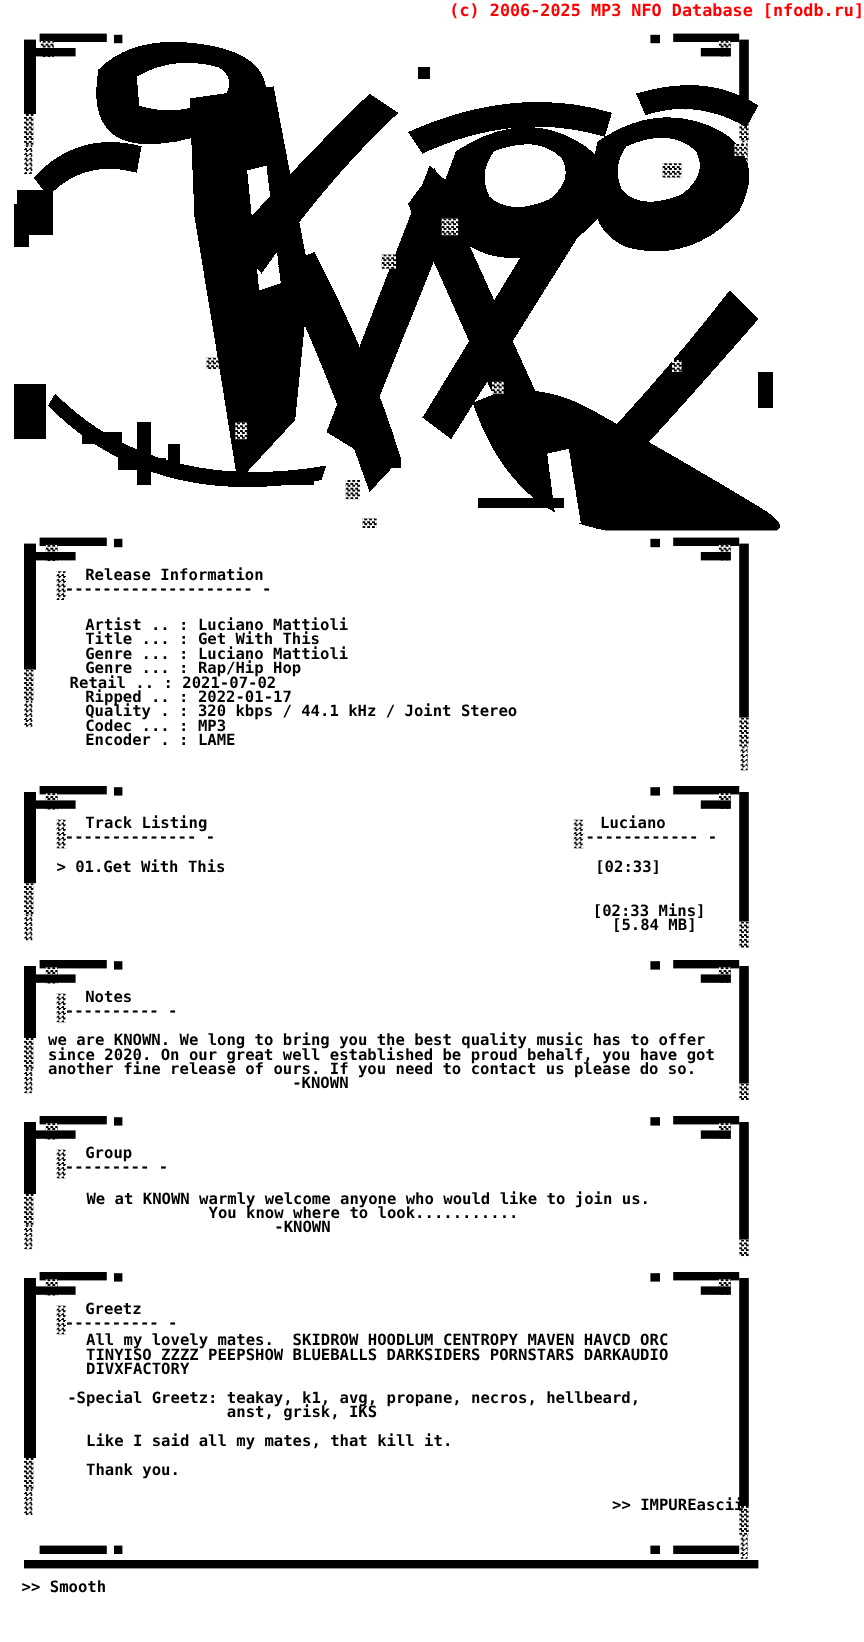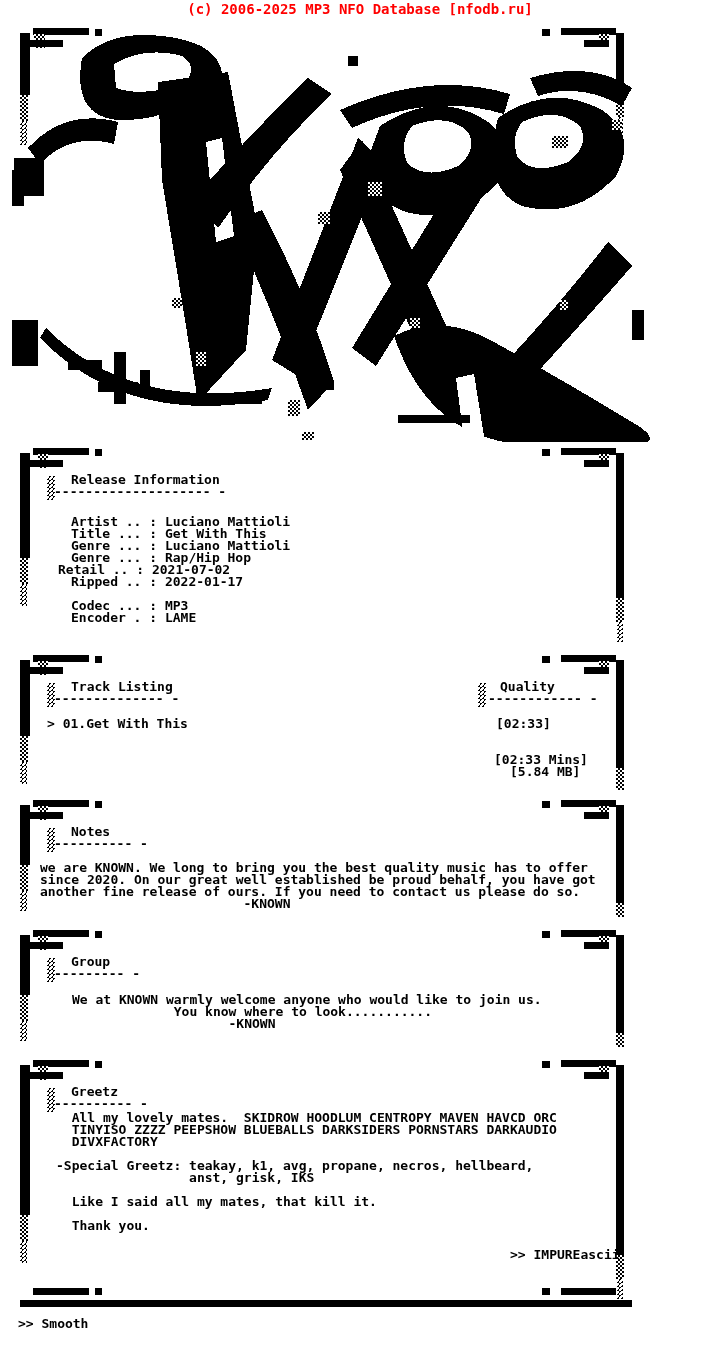--- a/index.html
+++ b/index.html
@@ -2,21 +2,21 @@
 <html><head>
 <meta charset="utf-8">
 <style>
   html,body{margin:0;padding:0;background:#fff;width:720px;height:1368px;overflow:hidden;position:relative}
   .t{position:absolute;font:bold 13px/12px "DejaVu Sans Mono",monospace;color:#000;white-space:pre;margin:0}
   .d{position:absolute;background:#000}
   .dz{position:absolute;background:repeating-conic-gradient(#000 0 25%,#fff 0 50%) 0 0/4px 4px}
   .dzs{position:absolute;background:repeating-conic-gradient(#000 0 16%,rgba(0,0,0,0) 0 50%) 0 0/4px 4px}
   .box{position:absolute;left:20px;width:612px}
   .orn{position:absolute;inset:0;pointer-events:none}
-  .copy{position:absolute;left:0;top:2px;width:720px;text-align:center;font:bold 14px/14px "DejaVu Sans Mono",monospace;color:#ff0000;white-space:pre}
+  .copy{position:absolute;left:0;top:2px;width:720px;text-align:right;font:bold 14px/14px "DejaVu Sans Mono",monospace;color:#ff0000;white-space:pre}
   .sig{position:absolute;font:bold 11px/11px "DejaVu Sans Mono",monospace;color:#000}
   svg{position:absolute;shape-rendering:crispEdges;pointer-events:none}
 </style>
 </head>
 <body>
 
 <div class="copy">(c) 2006-2025 MP3 NFO Database [nfodb.ru]</div>
 
 <div class="box" style="top:28px;height:417px">
   <div class="orn">
@@ -106,20 +106,21 @@
   </div>
   <div class="dzs t" style="left:27px;top:28px;width:8px;height:24px"></div>
   <div class="t" style="left:51px;top:26px">Release Information</div>
   <div class="t" style="left:34px;top:38px">-------------------- -</div>
   <pre class="t" style="left:51px;top:68px"><span>Artist .. :</span> <span>Luciano Mattioli</span></pre>
   <pre class="t" style="left:51px;top:80px"><span>Title ... :</span> <span>Get With This</span></pre>
   <pre class="t" style="left:51px;top:92px"><span>Genre ... :</span> <span>Luciano Mattioli</span></pre>
   <pre class="t" style="left:51px;top:104px"><span>Genre ... :</span> <span>Rap/Hip Hop</span></pre>
   <pre class="t" style="left:38px;top:116px"><span>Retail .. :</span> <span>2021-07-02</span></pre>
   <pre class="t" style="left:51px;top:128px"><span>Ripped .. :</span> <span>2022-01-17</span></pre>
+  <pre class="t" style="left:51px;top:140px"><span>Quality . :</span> <span>320 kbps / 44.1 kHz / Joint Stereo</span></pre>
   <pre class="t" style="left:51px;top:152px"><span>Codec ... :</span> <span>MP3</span></pre>
   <pre class="t" style="left:51px;top:164px"><span>Encoder . :</span> <span>LAME</span></pre>
 </div>
 
 <div class="box" style="top:655px;height:135px">
   <div class="orn">
     <div class="d" style="left:13px;top:0;width:56px;height:7px"></div>
     <div class="d" style="left:75px;top:1px;width:7px;height:7px"></div>
     <div class="dz" style="left:18px;top:6px;width:10px;height:14px"></div>
     <div class="d" style="left:10px;top:12px;width:33px;height:7px"></div>
@@ -130,21 +131,21 @@
     <div class="d" style="left:541px;top:0;width:55px;height:7px"></div>
     <div class="dz" style="left:579px;top:6px;width:10px;height:13px"></div>
     <div class="d" style="left:564px;top:12px;width:25px;height:7px"></div>
     <div class="d" style="left:596px;top:5px;width:8px;height:108px"></div>
     <div class="dz" style="left:596px;top:113px;width:8px;height:22px"></div>
   </div>
   <div class="dzs" style="left:27px;top:28px;width:8px;height:24px"></div>
   <div class="t" style="left:51px;top:26px">Track Listing</div>
   <div class="t" style="left:34px;top:38px">-------------- -</div>
   <div class="dzs" style="left:458px;top:28px;width:8px;height:24px"></div>
-  <div class="t" style="left:480px;top:26px">Quality</div>
+  <div class="t" style="left:480px;top:26px">Luciano</div>
   <div class="t" style="left:468px;top:38px">------------ -</div>
   <div class="t" style="left:27px;top:63px">&gt; 01.Get With This</div>
   <div class="t" style="left:476px;top:63px">[02:33]</div>
   <div class="t" style="left:474px;top:99px">[02:33 Mins]</div>
   <div class="t" style="left:490px;top:111px">[5.84 MB]</div>
 </div>
 
 <div class="box" style="top:800px;height:118px">
   <div class="orn">
     <div class="d" style="left:13px;top:0;width:56px;height:7px"></div>

